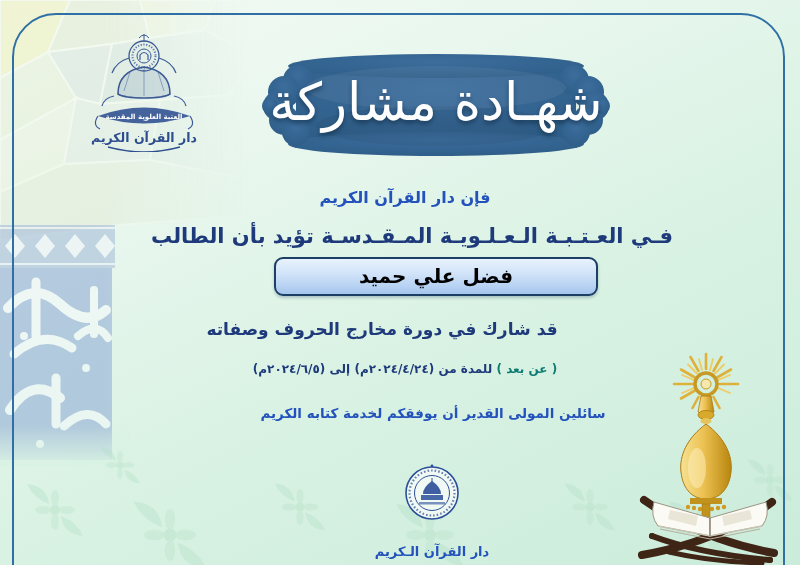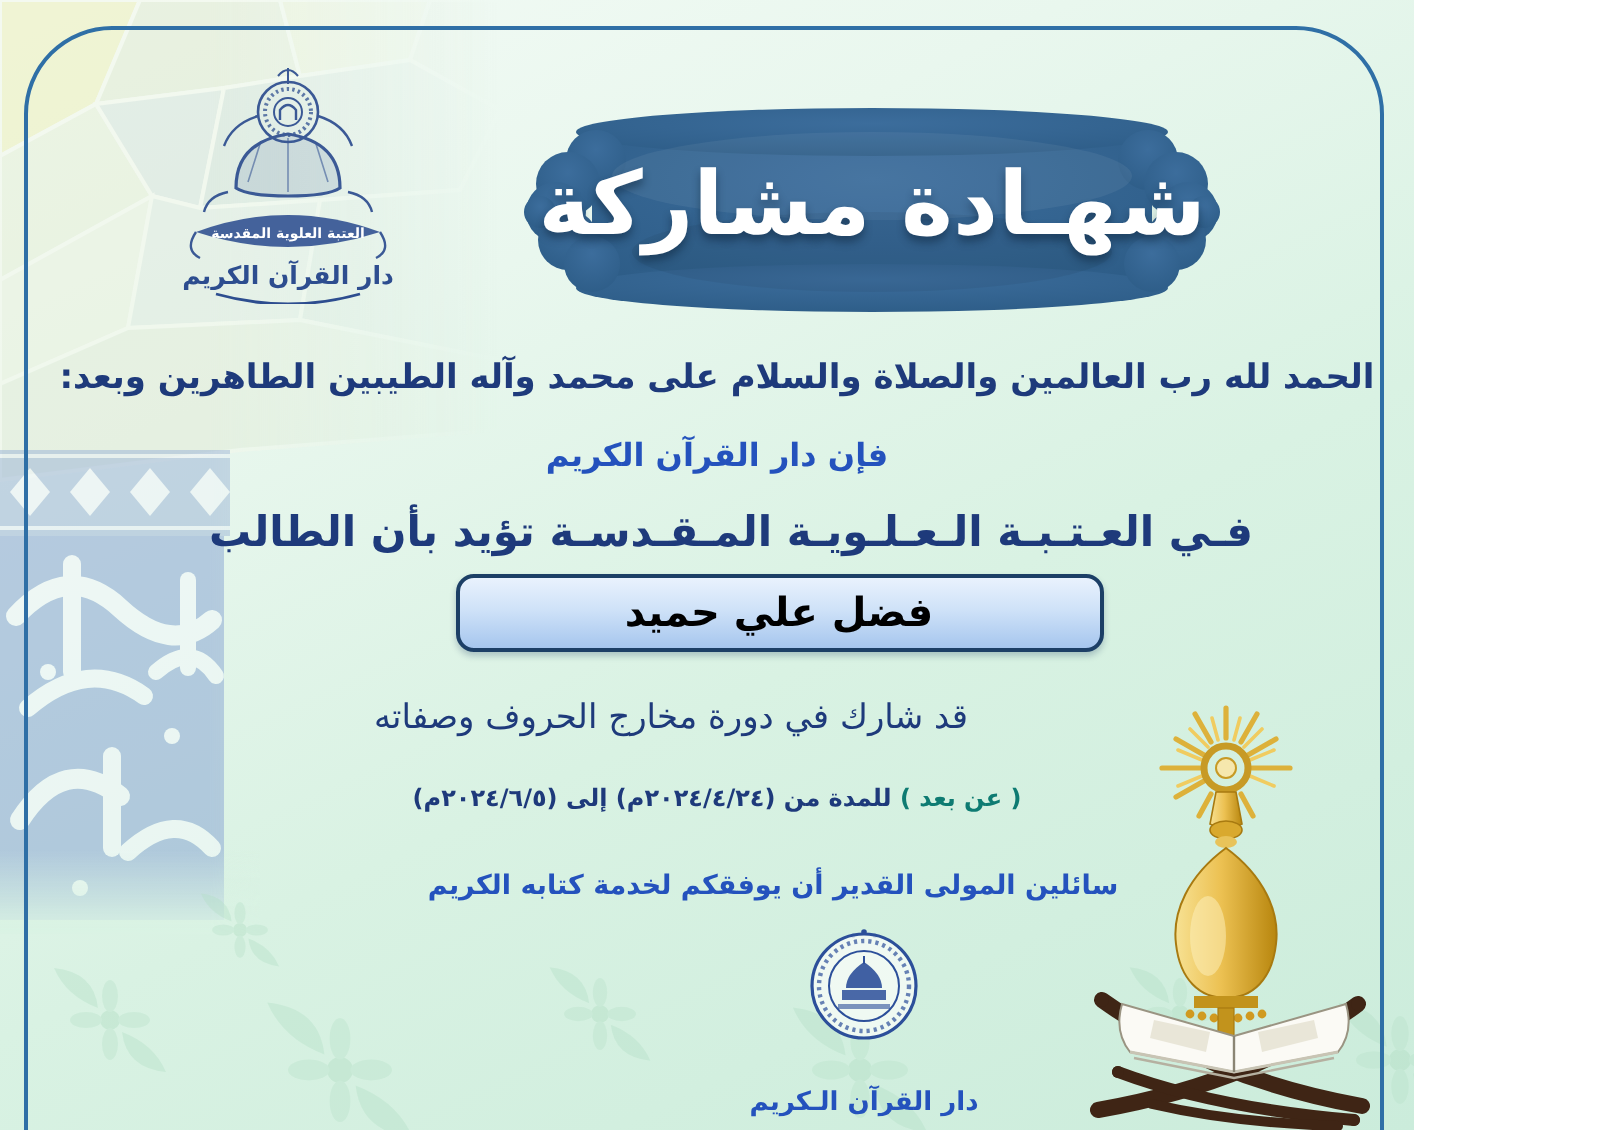--- a/index.html
+++ b/index.html
@@ -1,48 +1,48 @@
 <!DOCTYPE html>
 <html style="--navy: #1e3a7b; --royal: #2452bd; --teal: #0e7b72; --banner-blue: #2b5a84; --banner-blue-light: #3c6d9c; --border-blue: #2f6fa6; --name-border: #1c3f66; --name-fill-top: #e9f2fd; --name-fill-bottom: #a6c6ee; --gold: #d8a62a; --seal-blue: #2c4f9a; --mint-bg: #d9f2e3;"><head>
 <meta charset="utf-8">
 <style>
   html,body{margin:0;padding:0;background:#fff;}
   .canvas{
-    position:relative;width:707px;height:565px;overflow:hidden;
+    position:relative;width:800px;height:565px;overflow:hidden;
     background:linear-gradient(155deg,#f4fbf6 0%,#e9f7ee 28%,#d9f2e3 58%,#cbecdb 100%);
     font-family:"DejaVu Sans",sans-serif;
   }
   svg text{font-family:"DejaVu Sans",sans-serif;}
   .frame{
     position:absolute;left:12px;top:13px;right:15px;bottom:-30px;
     border:2px solid var(--border-blue);border-radius:44px 44px 0 0;pointer-events:none;
   }
   .left-art{position:absolute;left:0;top:0;}
   .floral{position:absolute;left:0;bottom:0;}
   .emblem{position:absolute;left:83px;top:32px;}
   .banner{position:absolute;left:250px;top:48px;width:372px;height:114px;}
   .banner-shape{position:absolute;left:0;top:0;}
   .banner-title{
     position:absolute;inset:0;display:flex;align-items:center;justify-content:center;
-    direction:rtl;color:#ffffff;font-weight:bold;font-size:44px;
+    direction:rtl;color:#ffffff;font-weight:normal;font-size:52px;
     text-shadow:0 3px 4px rgba(8,28,48,.45);padding-bottom:6px;
   }
   .content{position:absolute;left:25px;right:15px;top:170px;text-align:center;direction:rtl;}
   .content p{margin:0;}
   .preamble{margin-top:8px!important;font-size:17px;line-height:22px;font-weight:bold;color:var(--navy);}
   .issuer{margin-top:18px!important;font-size:16px;line-height:20px;font-weight:bold;color:var(--royal);}
   .authority{margin-top:17px!important;font-size:21px;line-height:22px;font-weight:bold;color:var(--navy);transform:translateX(7px);}
   .name-box{
     display:inline-block;margin-top:10px;width:324px;box-sizing:border-box;padding:5px 10px 6px;
     border:2.5px solid var(--name-border);border-radius:9px;
     background:linear-gradient(180deg,var(--name-fill-top) 0%,#cfe2f8 45%,var(--name-fill-bottom) 100%);
     font-size:20px;font-weight:bold;color:#000;transform:translateX(31px);
     box-shadow:0 2px 3px rgba(25,55,95,.25);
   }
-  .course{margin-top:22px!important;font-size:17px;line-height:22px;font-weight:normal;color:var(--navy);transform:translateX(-23px);}
+  .course{margin-top:22px!important;font-size:17px;line-height:22px;font-weight:bold;color:var(--navy);transform:translateX(-23px);}
   .dates{margin-top:18px!important;font-size:12px;line-height:22px;font-weight:bold;color:var(--navy);}
   .dates .remote{color:var(--teal);}
   .prayer{margin-top:24px!important;font-size:13.5px;line-height:18px;font-weight:bold;color:var(--royal);transform:translateX(28px);}
   .footer{position:absolute;left:327px;top:461px;width:210px;text-align:center;}
   .footer-org{direction:rtl;font-size:13px;font-weight:bold;color:var(--royal);margin-top:19px;}
   .quran-art{position:absolute;right:6px;bottom:0;}
 </style>
 </head>
 <body>
 
@@ -179,21 +179,20 @@
         <circle cx="326" cy="84" r="14"></circle>
           <circle cx="352" cy="58" r="8"></circle>
       </g>
       <ellipse cx="186" cy="40" rx="130" ry="22" fill="#ffffff" opacity="0.06"></ellipse>
       <ellipse cx="186" cy="78" rx="120" ry="20" fill="#000000" opacity="0.05"></ellipse>
     </svg>
     <div class="banner-title">شهـادة مشاركة</div>
   </div>
 
   <div class="content">
-    <p class="preamble">الحمد لله رب العالمين والصلاة والسلام على محمد وآله الطيبين الطاهرين وبعد:</p>
     <p class="issuer">فإن دار القرآن الكريم</p>
     <p class="authority">فـي العـتـبـة الـعـلـويـة المـقـدسـة تؤيد بأن الطالب</p>
     <div>
       <span class="name-box">فضل علي حميد</span>
     </div>
     <p class="course">قد شارك في دورة مخارج الحروف وصفاته</p>
     <p class="dates"><span class="remote">( عن بعد )</span> <span>للمدة من (٢٠٢٤/٤/٢٤م) إلى (٢٠٢٤/٦/٥م)</span></p>
     <p class="prayer">سائلين المولى القدير أن يوفقكم لخدمة كتابه الكريم</p>
   </div>
 

